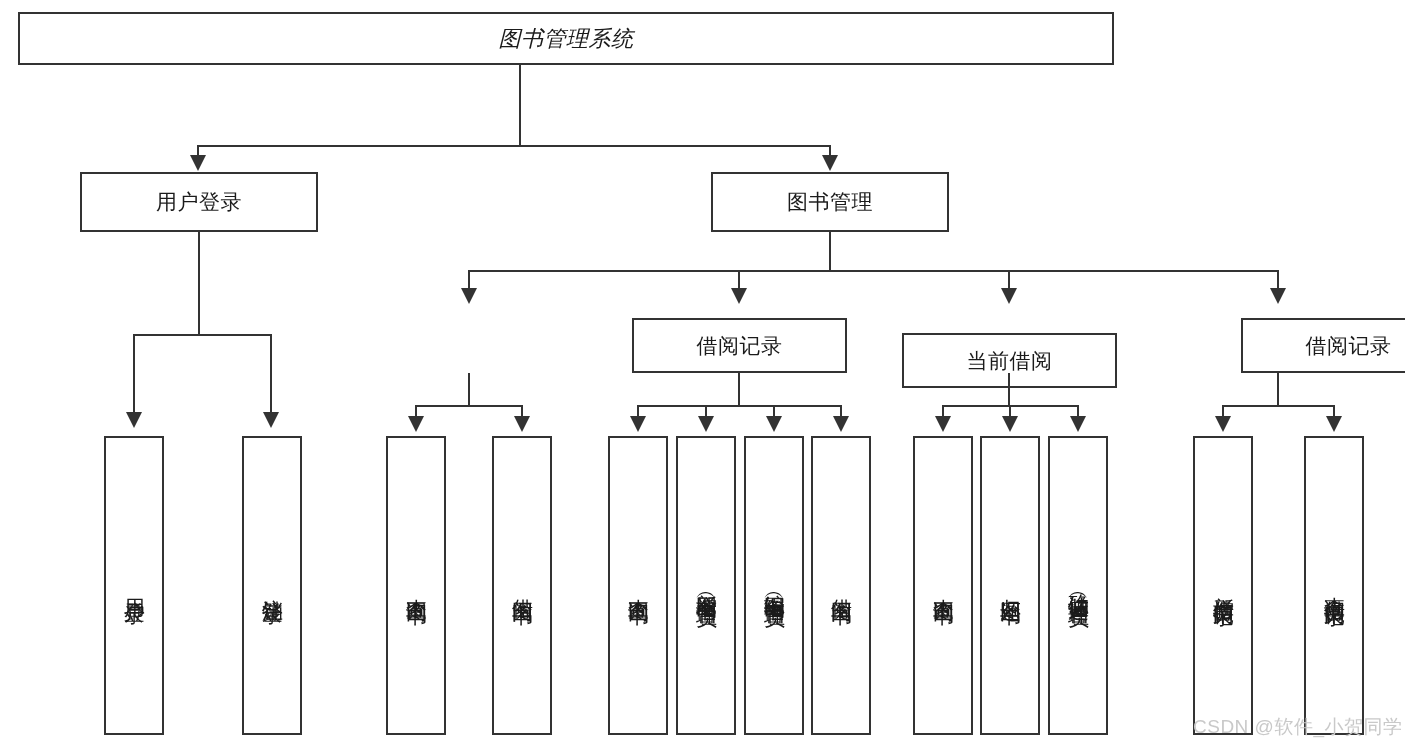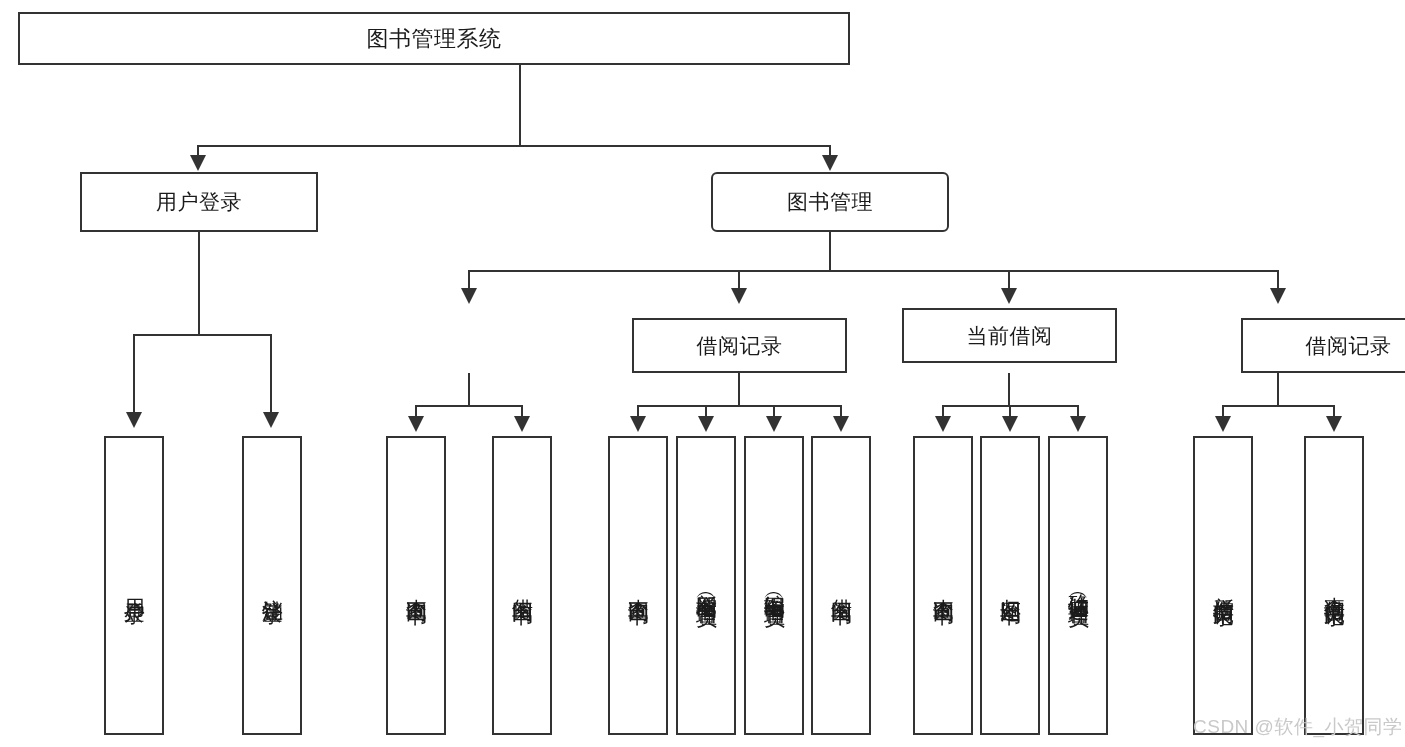--- a/index.html
+++ b/index.html
@@ -69,35 +69,35 @@
     font-size: 19px;
     white-space: nowrap;
     letter-spacing: 0.5px;
   }
 </style>
 </head>
 <body>
 
 <div id="canvas">
 
-  <div class="node root" style="left:18px; top:12px; width:832px; height:53px;">
+  <div class="node root" style="left:18px; top:12px; width:1096px; height:53px;font-style:italic;">
     <span>图书管理系统</span>
   </div>
 
   <div class="conn v" style="left:519px; top:65px; width:2px; height:80px;"></div>
   <div class="conn h" style="left:197px; top:145px; width:634px; height:2px;"></div>
   <div class="conn v" style="left:197px; top:145px; width:2px; height:22px;"></div>
   <div class="conn v" style="left:829px; top:145px; width:2px; height:22px;"></div>
   <div class="arrow" style="left:190px; top:155px;"></div>
   <div class="arrow" style="left:822px; top:155px;"></div>
 
   <div class="node lvl2" style="left:80px; top:172px; width:238px; height:60px;">
     <span>用户登录</span>
   </div>
-  <div class="node lvl2" style="left:711px; top:172px; width:238px; height:60px;border-radius:6px;">
+  <div class="node lvl2" style="left:711px; top:172px; width:238px; height:60px;">
     <span>图书管理</span>
   </div>
 
   <div class="conn v" style="left:198px; top:232px; width:2px; height:104px;"></div>
   <div class="conn h" style="left:133px; top:334px; width:139px; height:2px;"></div>
   <div class="conn v" style="left:133px; top:334px; width:2px; height:86px;"></div>
   <div class="conn v" style="left:270px; top:334px; width:2px; height:86px;"></div>
   <div class="arrow" style="left:126px; top:412px;"></div>
   <div class="arrow" style="left:263px; top:412px;"></div>
 
@@ -108,21 +108,21 @@
   <div class="conn v" style="left:1008px; top:270px; width:2px; height:24px;"></div>
   <div class="conn v" style="left:1277px; top:270px; width:2px; height:24px;"></div>
   <div class="arrow" style="left:461px; top:288px;"></div>
   <div class="arrow" style="left:731px; top:288px;"></div>
   <div class="arrow" style="left:1001px; top:288px;"></div>
   <div class="arrow" style="left:1270px; top:288px;"></div>
 
   <div class="node lvl3" style="left:632px; top:318px; width:215px; height:55px;">
     <span>借阅记录</span>
   </div>
-  <div class="node lvl3" style="left:902px; top:308px; width:215px; height:55px;">
+  <div class="node lvl3" style="left:902px; top:333px; width:215px; height:55px;">
     <span>当前借阅</span>
   </div>
   <div class="node lvl3" style="left:1225px; top:318px; width:215px; height:55px;margin-left:16px;">
     <span>借阅记录</span>
   </div>
 
   <div class="conn v" style="left:468px; top:373px; width:2px; height:34px;"></div>
   <div class="conn h" style="left:415px; top:405px; width:108px; height:2px;"></div>
   <div class="conn v" style="left:415px; top:405px; width:2px; height:16px;"></div>
   <div class="conn v" style="left:521px; top:405px; width:2px; height:16px;"></div>

